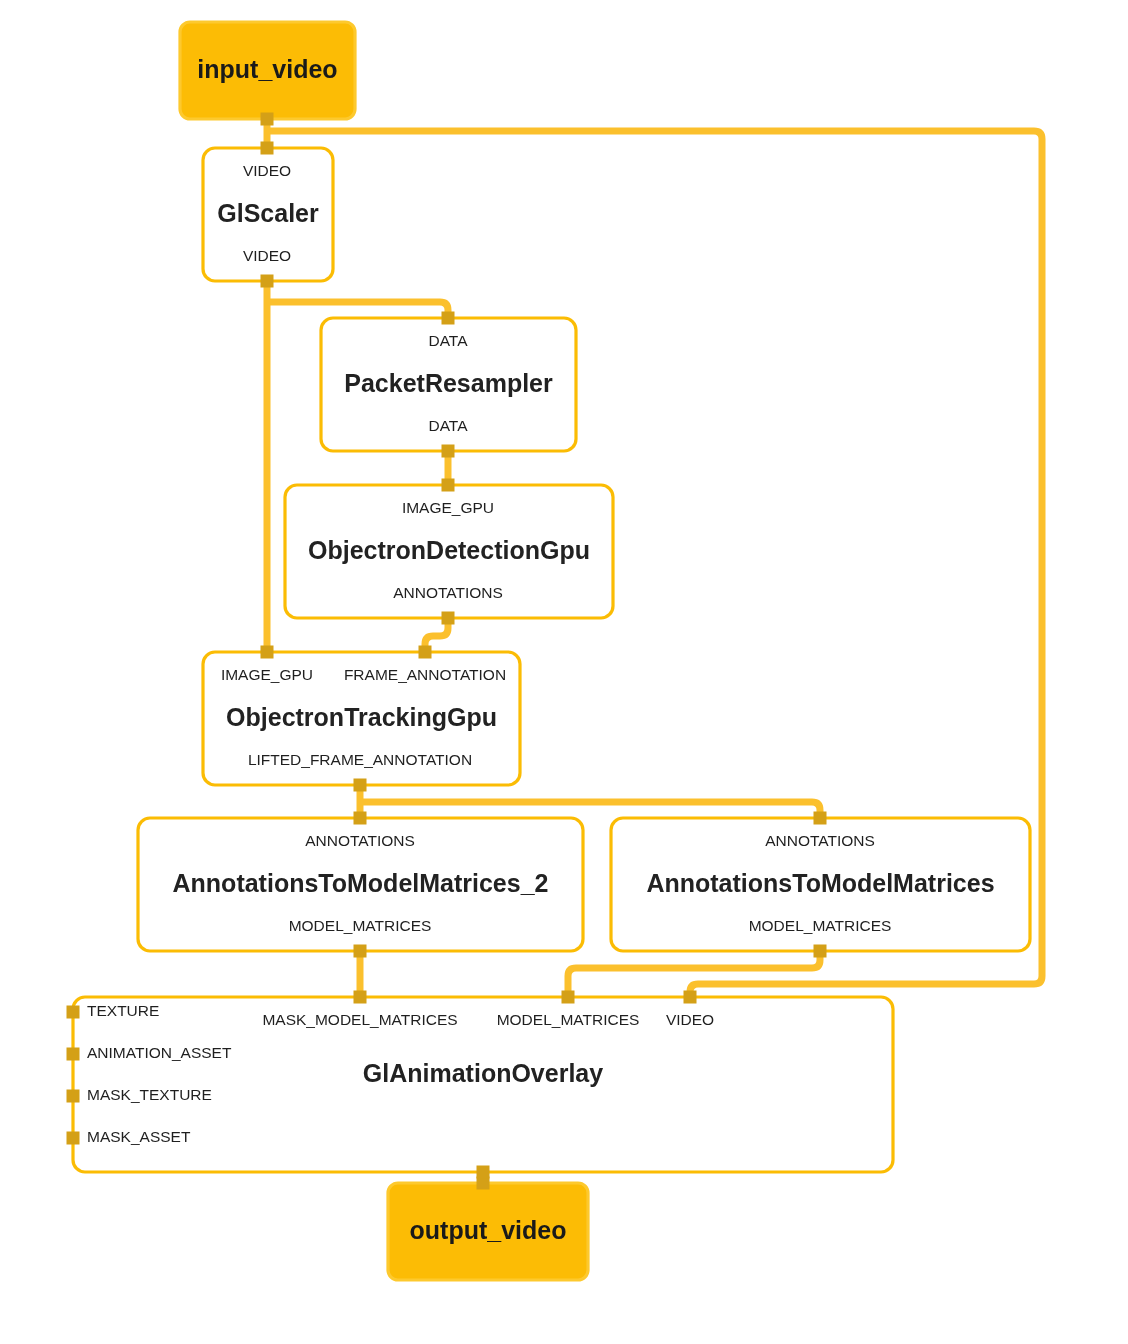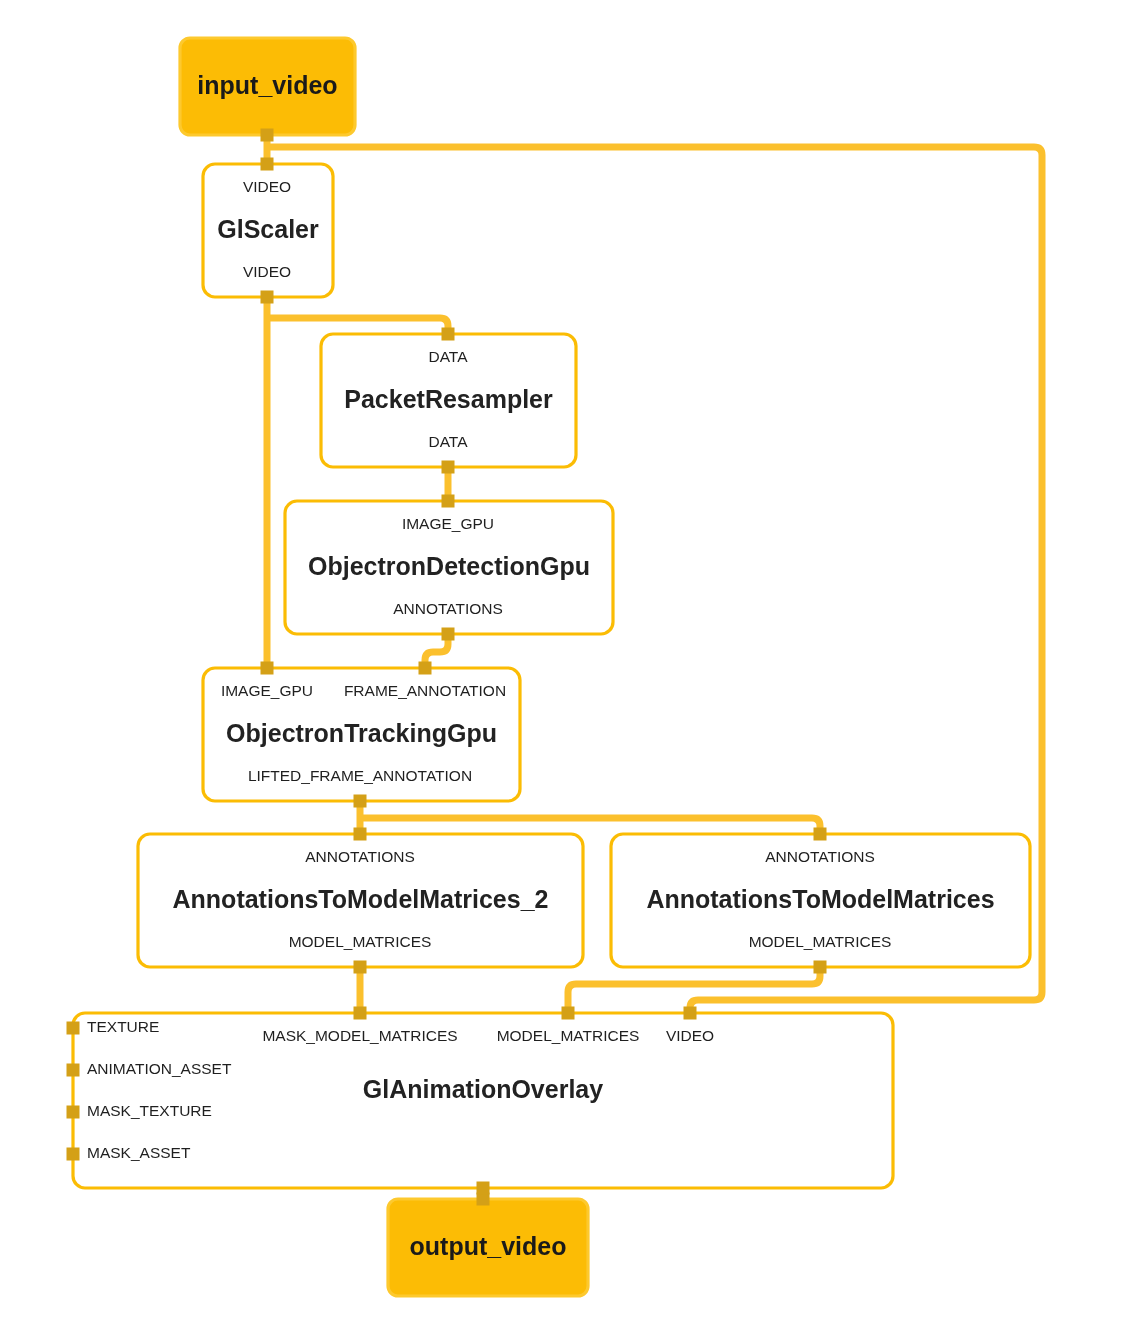--- a/index.html
+++ b/index.html
@@ -1,17 +1,17 @@
 <!DOCTYPE html>
 <html><head>
 <meta charset="utf-8">
 <style>
   html,body{margin:0;padding:0;background:#ffffff;}
   body{width:1128px;height:1344px;font-family:"Liberation Sans",sans-serif;overflow:hidden;}
-  #stage{position:relative;width:1128px;height:1007px;margin-top:16px;}
+  #stage{position:relative;width:1128px;height:1007px;}
   svg#graph{position:absolute;left:0;top:0;width:1128px;height:1344px;display:block;}
   .node-rect{fill:#ffffff;stroke:#FBBC04;stroke-width:3.2;}
   .io-rect{fill:#FCBC05;stroke:#FDC92E;stroke-width:3.2;}
   .edge{fill:none;stroke:#FBC02D;stroke-width:7;stroke-linecap:butt;stroke-linejoin:round;}
   .port{fill:#D4A017;}
   text{dominant-baseline:middle;}
   .t-title{font-family:"Liberation Sans",sans-serif;font-weight:bold;font-size:25px;fill:#222222;text-anchor:middle;}
   .t-io{font-family:"Liberation Sans",sans-serif;font-weight:bold;font-size:25px;fill:#1a1a1a;text-anchor:middle;}
   .t-port{font-family:"Liberation Sans",sans-serif;font-size:15.5px;fill:#1f1f1f;text-anchor:middle;}
   .t-port-left{font-family:"Liberation Sans",sans-serif;font-size:15.5px;fill:#1f1f1f;text-anchor:start;}

